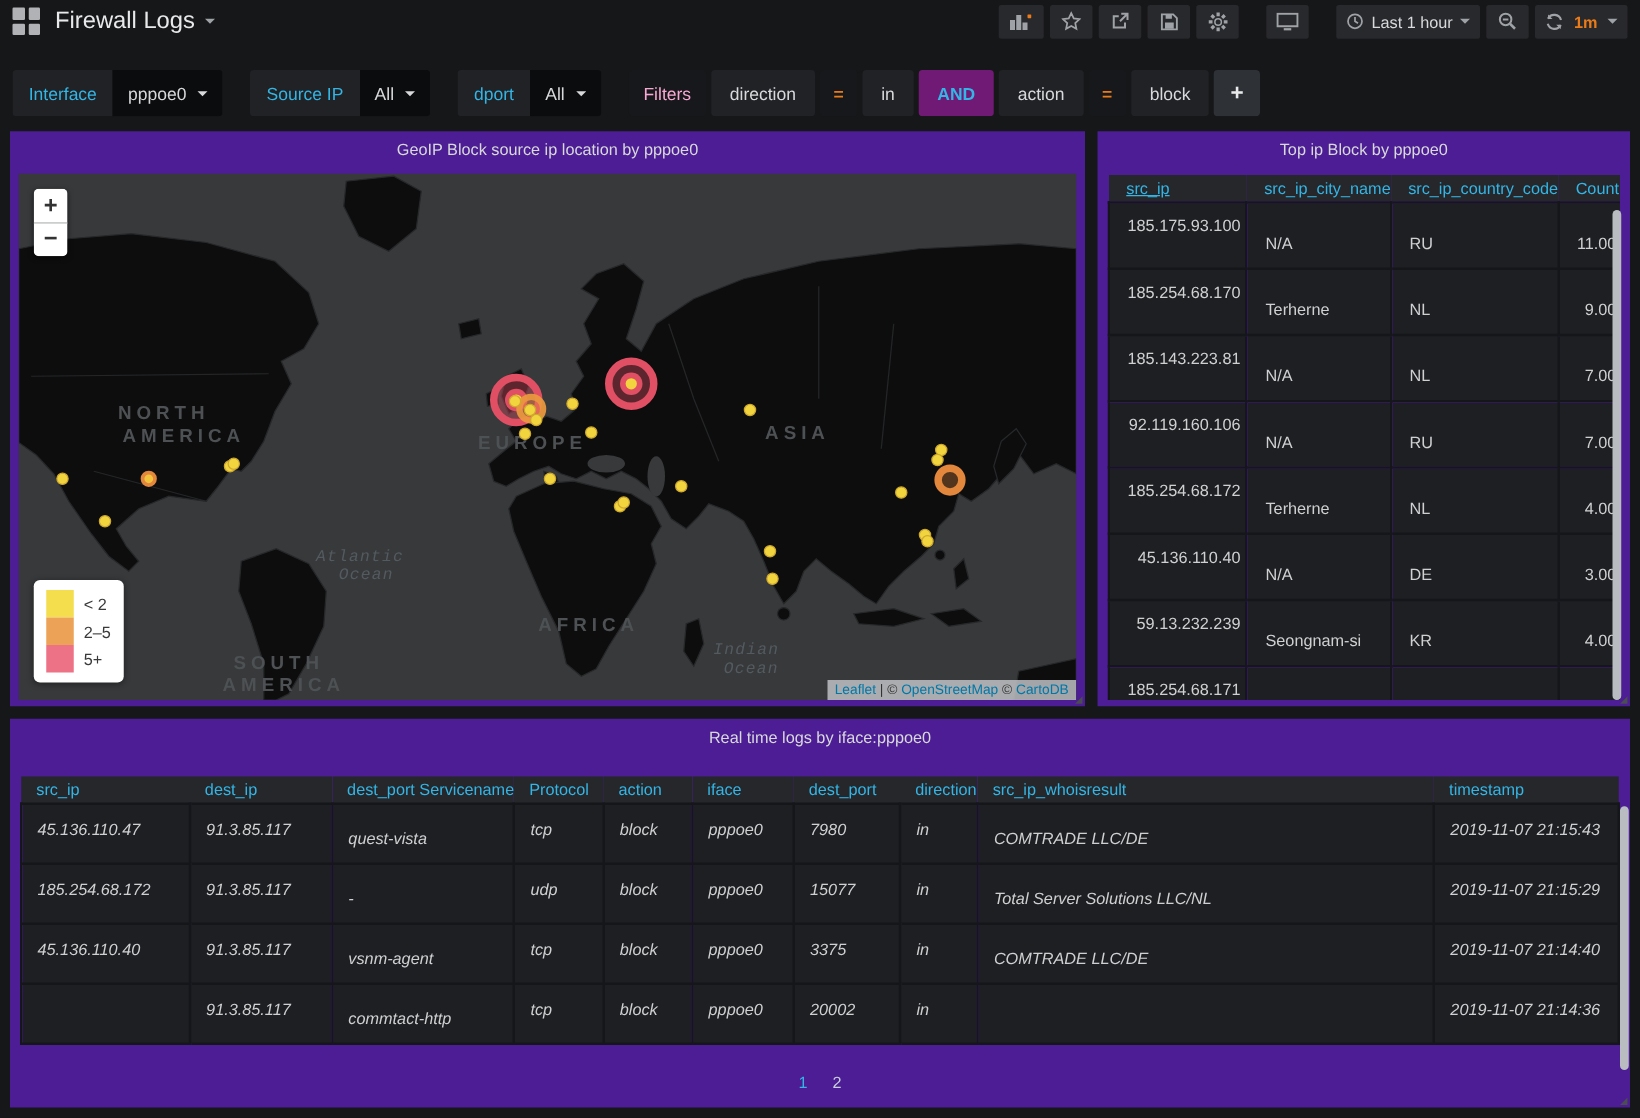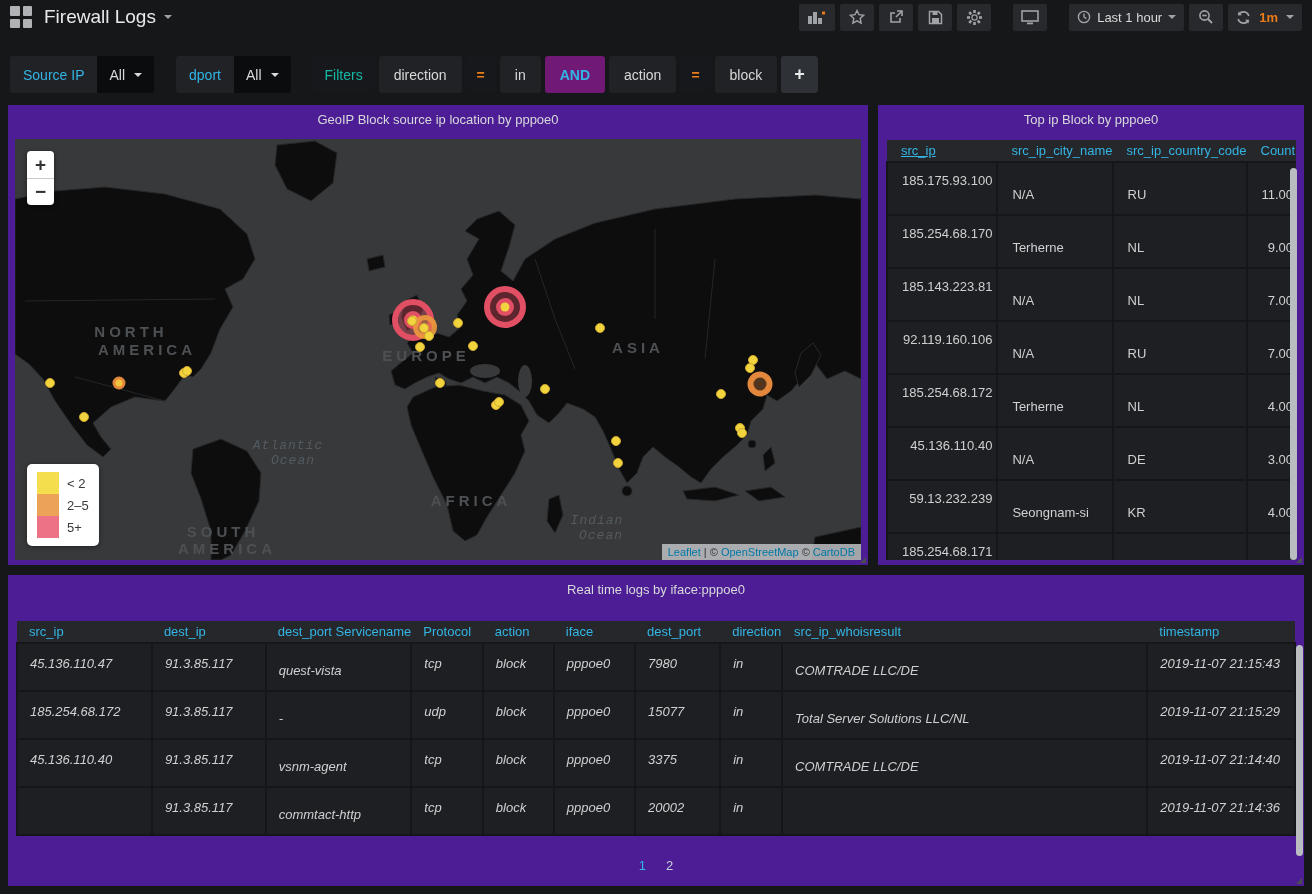--- a/index.html
+++ b/index.html
@@ -21,21 +21,21 @@
   .tb-gap { width:12px; }
   .tb-orange { color:#eb7b18; font-weight:bold; }
   .tb-btn svg { display:block; }
   
   .submenu { position:absolute; top:56px; left:10px; right:10px; display:flex; align-items:center; gap:22px; }
   .var-group, .adhoc-group { display:flex; align-items:stretch; height:37px; border-radius:3px; overflow:hidden; }
   .var-label { background:#202226; color:#33b5e5; font-size:14px; display:flex; align-items:center; padding:0 13px; }
   .var-value { background:#0b0c0e; color:#d8d9da; font-size:14px; display:flex; align-items:center; gap:9px; padding:0 12px; cursor:pointer; }
   .var-value .caret { border-top-color:#d8d9da; }
   .adhoc-group { gap:4px; }
-  .adhoc-label { background:#17181b; color:#14b8a6; font-size:14px; display:flex; align-items:center; padding:0 12px; border-radius:3px; }
+  .adhoc-label { background:#17181b; color:#f9a8d4; font-size:14px; display:flex; align-items:center; padding:0 12px; border-radius:3px; }
   .segment { background:#202226; color:#d8d9da; font-size:14px; display:flex; align-items:center; padding:0 15px; border-radius:3px; cursor:pointer; }
   .segment.op { background:#17181b; color:#eb7b18; padding:0 11px; font-weight:bold; }
   .segment.cond { background:#701a75; color:#33b5e5; font-weight:bold; }
   .segment.add { background:#2e3136; color:#e8e9ea; font-size:18px; font-weight:bold; padding:0 13px; }
   
   .panel { position:absolute; background:#4c1d95; }
   .panel-title { height:30px; line-height:30px; text-align:center; font-size:13px; color:#d8d9da; font-weight:500; cursor:pointer; }
   .panel::after { content:""; position:absolute; right:2px; bottom:2px; width:0; height:0; border-left:6px solid transparent; border-bottom:6px solid #4a4d51; }
   #map-panel  { left:8px;   top:105px; width:860px;  height:460px; }
   #top-panel  { left:878px; top:105px; width:426px;  height:460px; }
@@ -172,20 +172,27 @@
           <path d="M12.6 13.4V9.8H9z" fill="#9fa2a6"></path>
       </svg>
       <span class="tb-orange">1m</span>
       <i class="caret"></i>
     </div>
   </div>
 </div>
 
 <div class="submenu">
   <span style="display:flex;gap:22px">
+      <div class="var-group">
+        <span class="var-label">Interface</span>
+        <span class="var-value">
+          <span>pppoe0</span>
+          <i class="caret"></i>
+        </span>
+      </div>
       <div class="var-group">
         <span class="var-label">Source IP</span>
         <span class="var-value">
           <span>All</span>
           <i class="caret"></i>
         </span>
       </div>
       <div class="var-group">
         <span class="var-label">dport</span>
         <span class="var-value">

